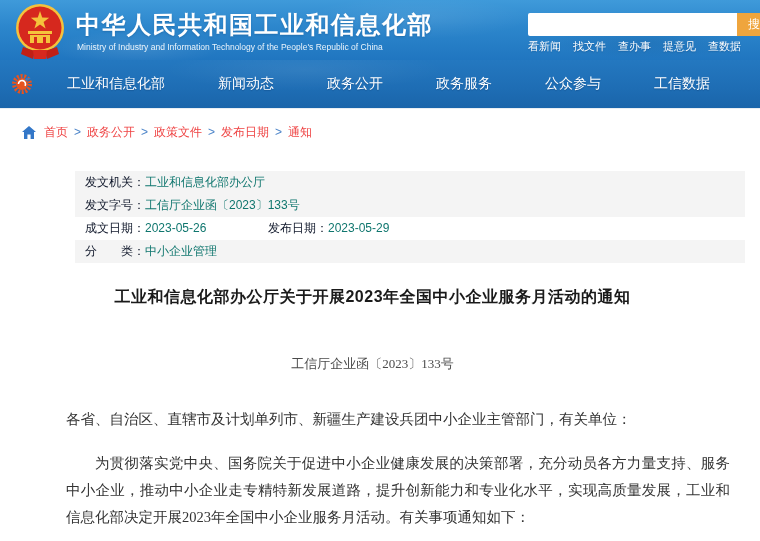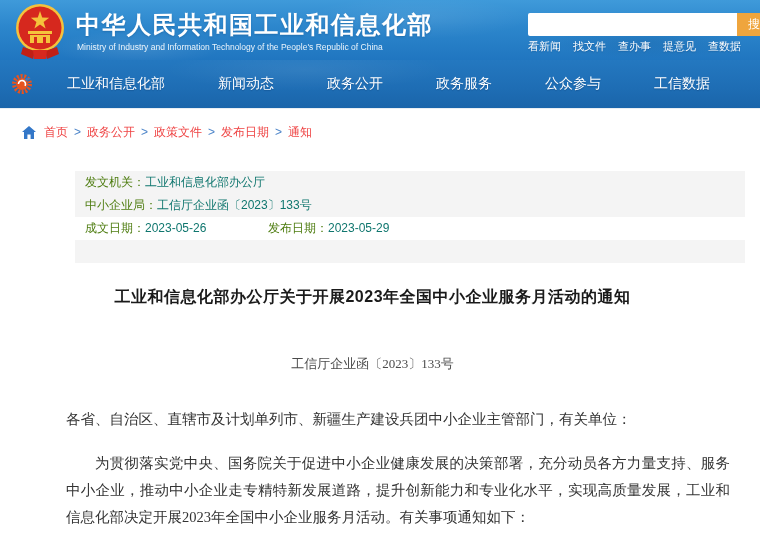--- a/index.html
+++ b/index.html
@@ -67,21 +67,21 @@
   .home-icon { width:14px; height:13px; margin-right:8px; flex:0 0 auto; }
   .crumb { color:#ef4444; cursor:pointer; }
   .crumb.current { cursor:default; }
   .crumb-sep { margin:0 6px; color:#4d85c9; }
 
   .meta-table { margin:32px 0 0 75px; width:670px; font-size:12px; color:#595959; }
   .meta-row { height:23px; line-height:23px; display:flex; padding-left:10px; overflow:hidden; }
   .meta-row.stripe { background:#f4f4f4; }
   .meta-cell { white-space:nowrap; }
   .meta-cell.first-of-pair { width:183px; flex:0 0 auto; }
-  .meta-label { color:#4d7c0f; }
+  .meta-label { color:#0f172a; }
   .meta-value { color:#0f766e; }
 
   .article { margin:0 15px 0 0; }
   .article-title {
     margin-top:24px; text-align:center; font-size:16px; font-weight:bold; color:#1a1a1a;
     letter-spacing:.5px;
   }
   .doc-number { margin-top:47px; text-align:center; font-size:13px; color:#4a4a4a;
     font-family:"Liberation Serif","DejaVu Serif",serif; }
   .paragraphs {
@@ -151,27 +151,28 @@
         <path d="M7 0 L14 6 H12 V13 H8.6 V8.6 H5.4 V13 H2 V6 H0 Z" fill="#3377c8"></path>
       </svg>
       <span class="crumb-items"><span class="crumb">首页</span><span class="crumb-sep">&gt;</span><span class="crumb">政务公开</span><span class="crumb-sep">&gt;</span><span class="crumb">政策文件</span><span class="crumb-sep">&gt;</span><span class="crumb">发布日期</span><span class="crumb-sep">&gt;</span><span class="crumb current">通知</span></span>
     </div>
 
     <div class="meta-table">
         <div class="meta-row stripe">
           <span class="meta-cell"><span class="meta-label">发文机关：</span><span class="meta-value">工业和信息化部办公厅</span></span>
         </div>
         <div class="meta-row stripe">
-          <span class="meta-cell"><span class="meta-label">中小企业局：</span><span class="meta-value">工信厅企业函〔2023〕133号</span></span>
+          <span class="meta-cell"><span class="meta-label">发文字号：</span><span class="meta-value">工信厅企业函〔2023〕133号</span></span>
         </div>
         <div class="meta-row">
           <span class="meta-cell first-of-pair"><span class="meta-label">成文日期：</span><span class="meta-value">2023-05-26</span></span>
           <span class="meta-cell"><span class="meta-label">发布日期：</span><span class="meta-value">2023-05-29</span></span>
         </div>
         <div class="meta-row stripe">
+          <span class="meta-cell"><span class="meta-label">分　　类：</span><span class="meta-value">中小企业管理</span></span>
         </div>
       </div>
 
     <div class="article">
       <div class="article-title">工业和信息化部办公厅关于开展2023年全国中小企业服务月活动的通知</div>
       <div class="doc-number">工信厅企业函〔2023〕133号</div>
       <div class="paragraphs">
           <p class="">各省、自治区、直辖市及计划单列市、新疆生产建设兵团中小企业主管部门，有关单位：</p>
           <p class="indent">为贯彻落实党中央、国务院关于促进中小企业健康发展的决策部署，充分动员各方力量支持、服务中小企业，推动中小企业走专精特新发展道路，提升创新能力和专业化水平，实现高质量发展，工业和信息化部决定开展2023年全国中小企业服务月活动。有关事项通知如下：</p>
         </div>

